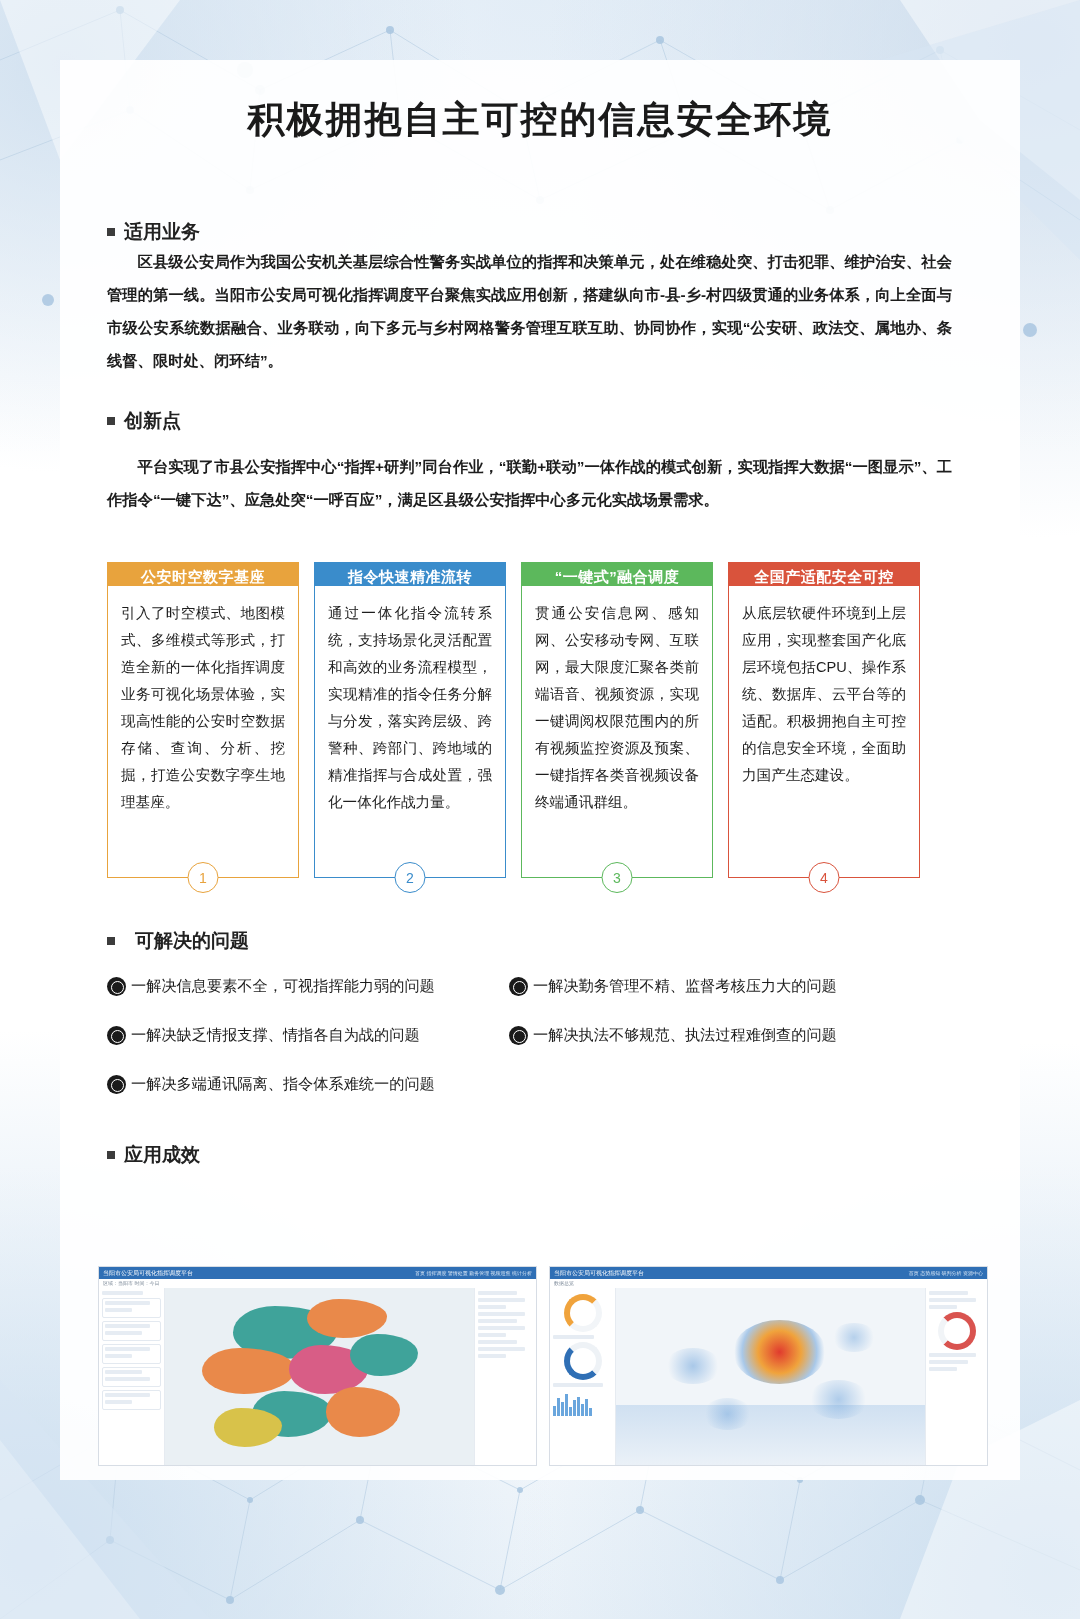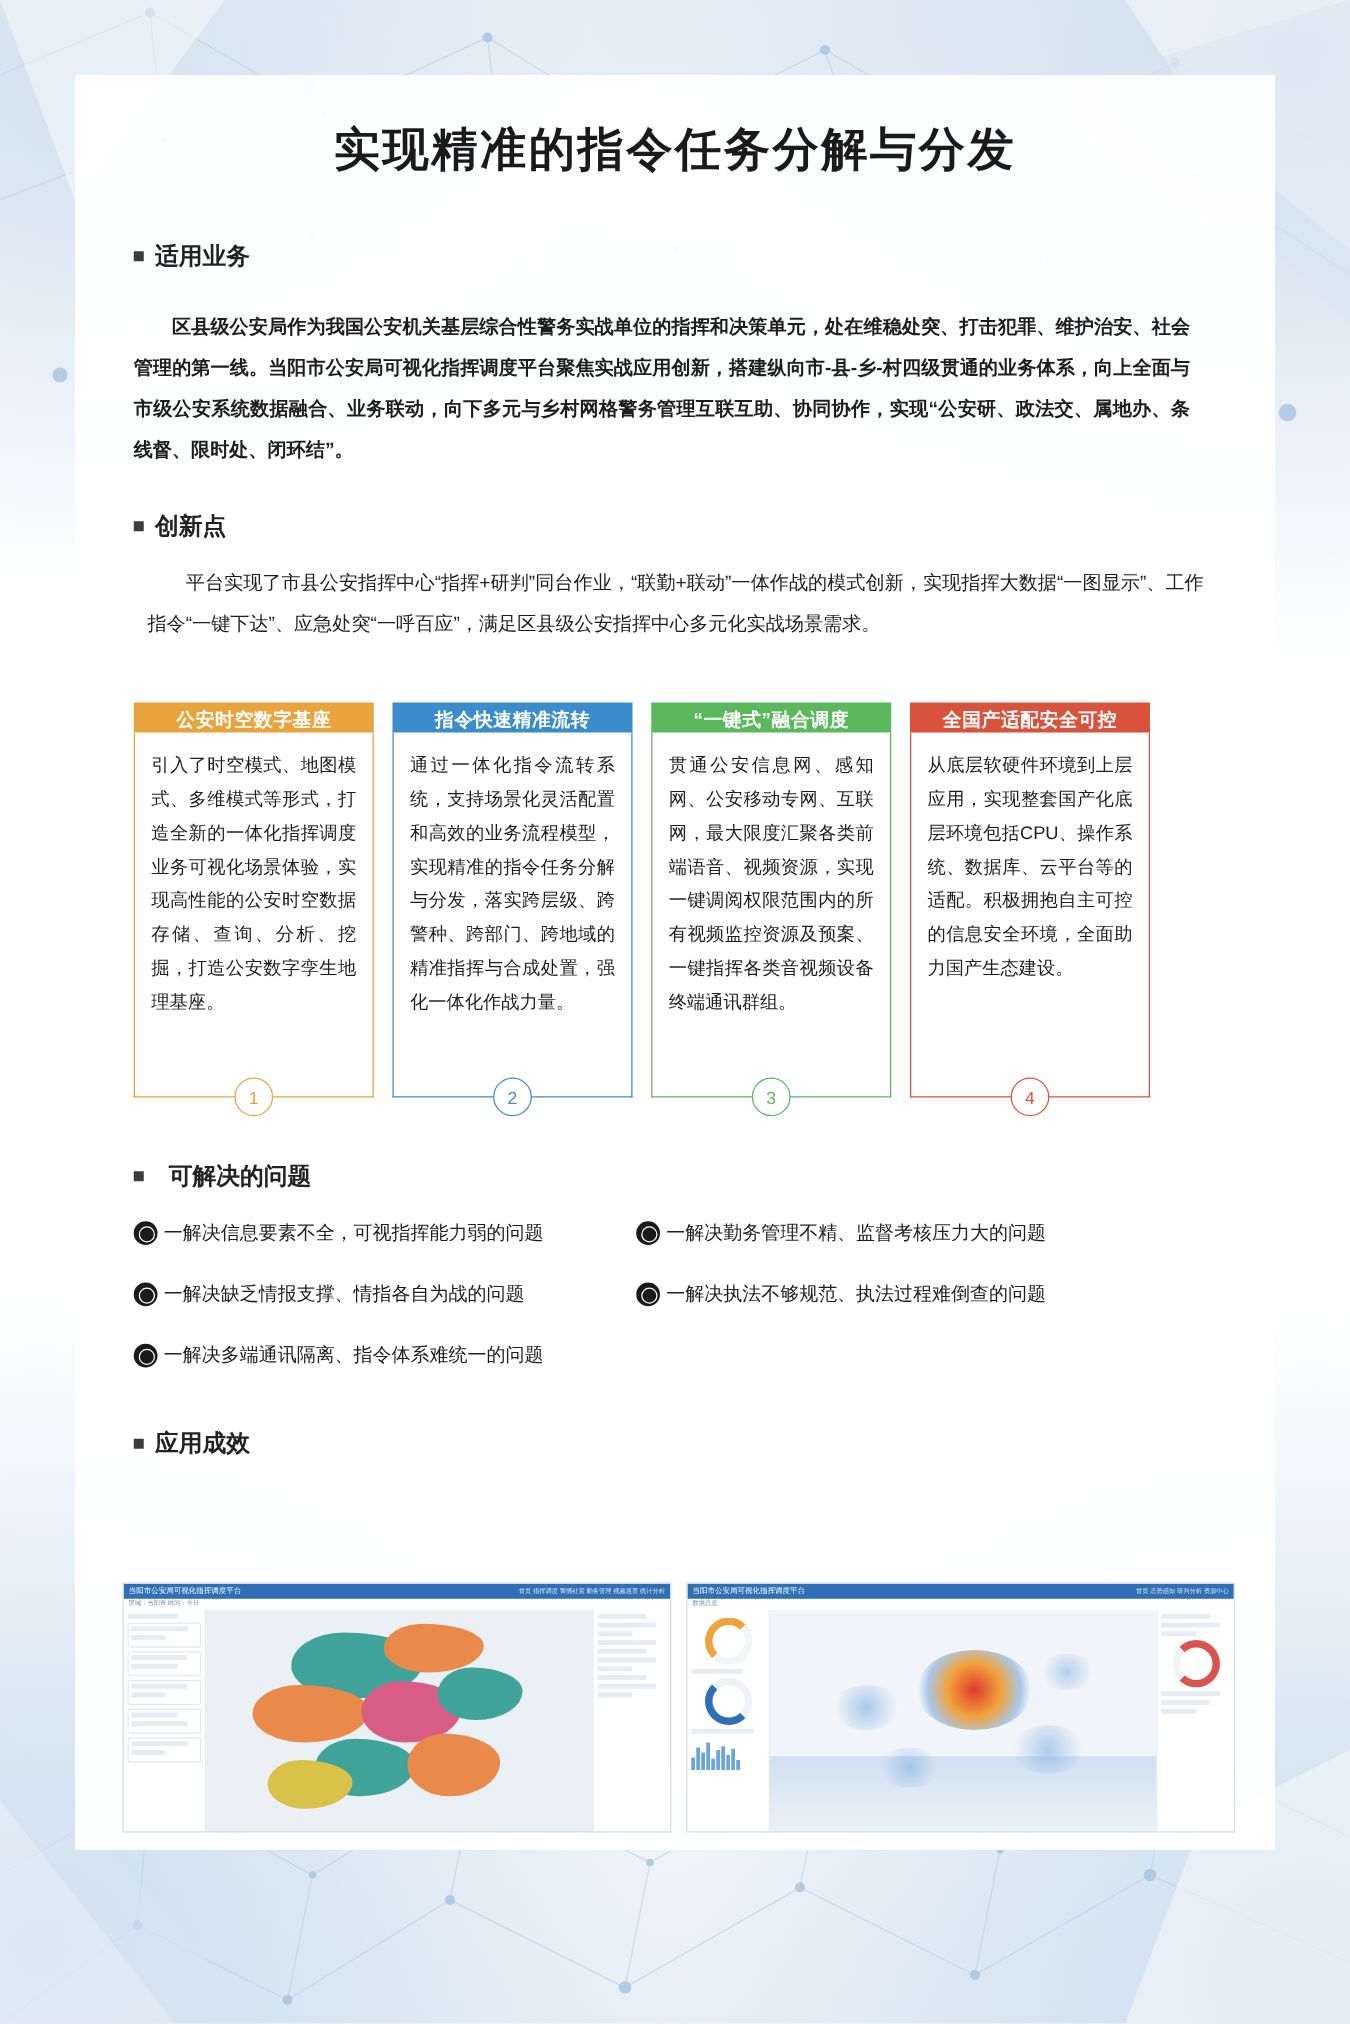--- a/index.html
+++ b/index.html
@@ -169,33 +169,33 @@
       <polygon points="1080,0 1080,260 880,60"></polygon>
       <polygon points="0,1619 0,1380 210,1619"></polygon>
     </g>
   </svg>
 </div>
 
 <div class="panel"></div>
 
 <div class="page">
 
-  <h1 class="title">实现精准的指令任务分解与分发</h1>
-
-  <div class="section-head" style="left:107px;top:192px;justify-content:center;">
+  <h1 class="title">积极拥抱自主可控的信息安全环境</h1>
+
+  <div class="section-head" style="left:107px;top:219px;justify-content:center;">
     <span class="bullet"></span>
     <span>适用业务</span>
   </div>
   <div class="para" style="left:107px;top:245px;width:845px;font-weight:bold;">区县级公安局作为我国公安机关基层综合性警务实战单位的指挥和决策单元，处在维稳处突、打击犯罪、维护治安、社会管理的第一线。当阳市公安局可视化指挥调度平台聚焦实战应用创新，搭建纵向市-县-乡-村四级贯通的业务体系，向上全面与市级公安系统数据融合、业务联动，向下多元与乡村网格警务管理互联互助、协同协作，实现“公安研、政法交、属地办、条线督、限时处、闭环结”。</div>
 
   <div class="section-head" style="left:107px;top:408px;">
     <span class="bullet"></span>
     <span>创新点</span>
   </div>
-  <div class="para" style="left:118px;top:450px;width:845px;">平台实现了市县公安指挥中心“指挥+研判”同台作业，“联勤+联动”一体作战的模式创新，实现指挥大数据“一图显示”、工作指令“一键下达”、应急处突“一呼百应”，满足区县级公安指挥中心多元化实战场景需求。</div>
+  <div class="para" style="left:107px;top:450px;width:845px;font-weight:bold;">平台实现了市县公安指挥中心“指挥+研判”同台作业，“联勤+联动”一体作战的模式创新，实现指挥大数据“一图显示”、工作指令“一键下达”、应急处突“一呼百应”，满足区县级公安指挥中心多元化实战场景需求。</div>
 
   <div class="cards">
     <div class="card">
       <div class="chead" style="background:#e8a33d">公安时空数字基座</div>
       <div class="cbody" style="border-color:#e8a33d">引入了时空模式、地图模式、多维模式等形式，打造全新的一体化指挥调度业务可视化场景体验，实现高性能的公安时空数据存储、查询、分析、挖掘，打造公安数字孪生地理基座。</div>
       <div class="num" style="border-color:#e8a33d;color:#e8a33d">1</div>
     </div>
     <div class="card">
       <div class="chead" style="background:#3a8ccb">指令快速精准流转</div>
       <div class="cbody" style="border-color:#3a8ccb">通过一体化指令流转系统，支持场景化灵活配置和高效的业务流程模型，实现精准的指令任务分解与分发，落实跨层级、跨警种、跨部门、跨地域的精准指挥与合成处置，强化一体化作战力量。</div>

